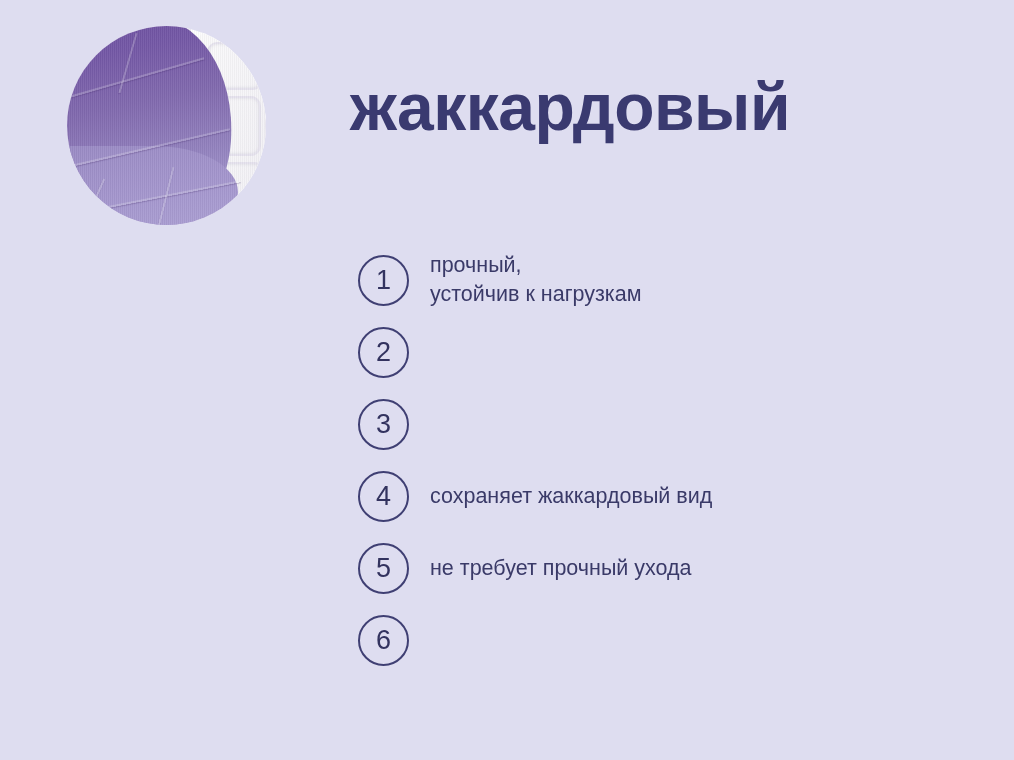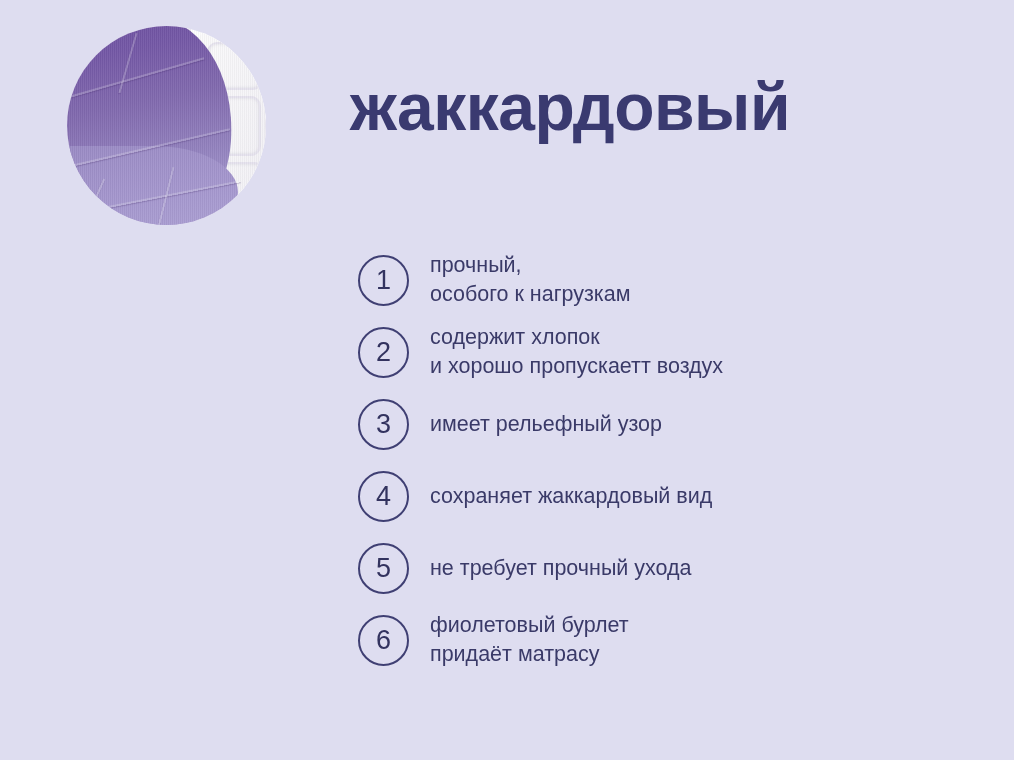--- a/index.html
+++ b/index.html
@@ -183,39 +183,34 @@
   </div>
 
   <h1 class="title">
     <span class="title-line">жаккардовый</span>
   </h1>
 
   <div class="benefits">
     <div class="benefit-item">
       <div class="benefit-num">1</div>
       <div class="benefit-text">прочный,
-особого к нагрузкам</div>
+устойчив к нагрузкам</div>
     </div>
     <div class="benefit-item">
       <div class="benefit-num">2</div>
-      <div class="benefit-text">содержит хлопок
-и хорошо пропускаетт воздух</div>
     </div>
     <div class="benefit-item">
       <div class="benefit-num">3</div>
-      <div class="benefit-text">имеет рельефный узор</div>
     </div>
     <div class="benefit-item">
       <div class="benefit-num">4</div>
       <div class="benefit-text">сохраняет жаккардовый вид</div>
     </div>
     <div class="benefit-item">
       <div class="benefit-num">5</div>
       <div class="benefit-text">не требует прочный ухода</div>
     </div>
     <div class="benefit-item">
       <div class="benefit-num">6</div>
-      <div class="benefit-text">фиолетовый бурлет
-придаёт матрасу</div>
     </div>
   </div>
 
 </div>
 
 </body></html>

